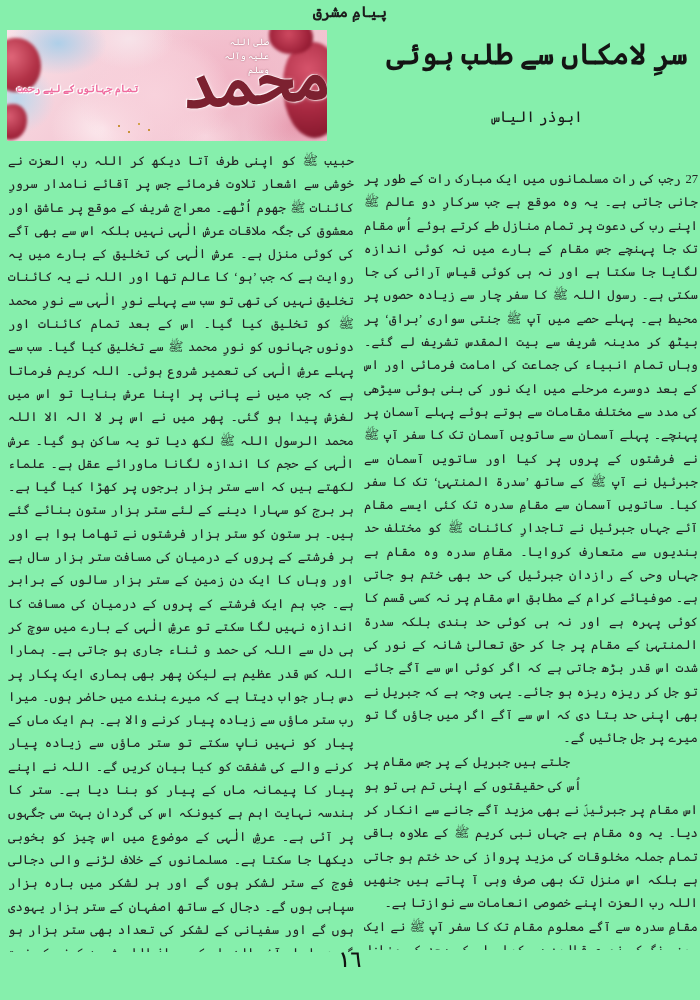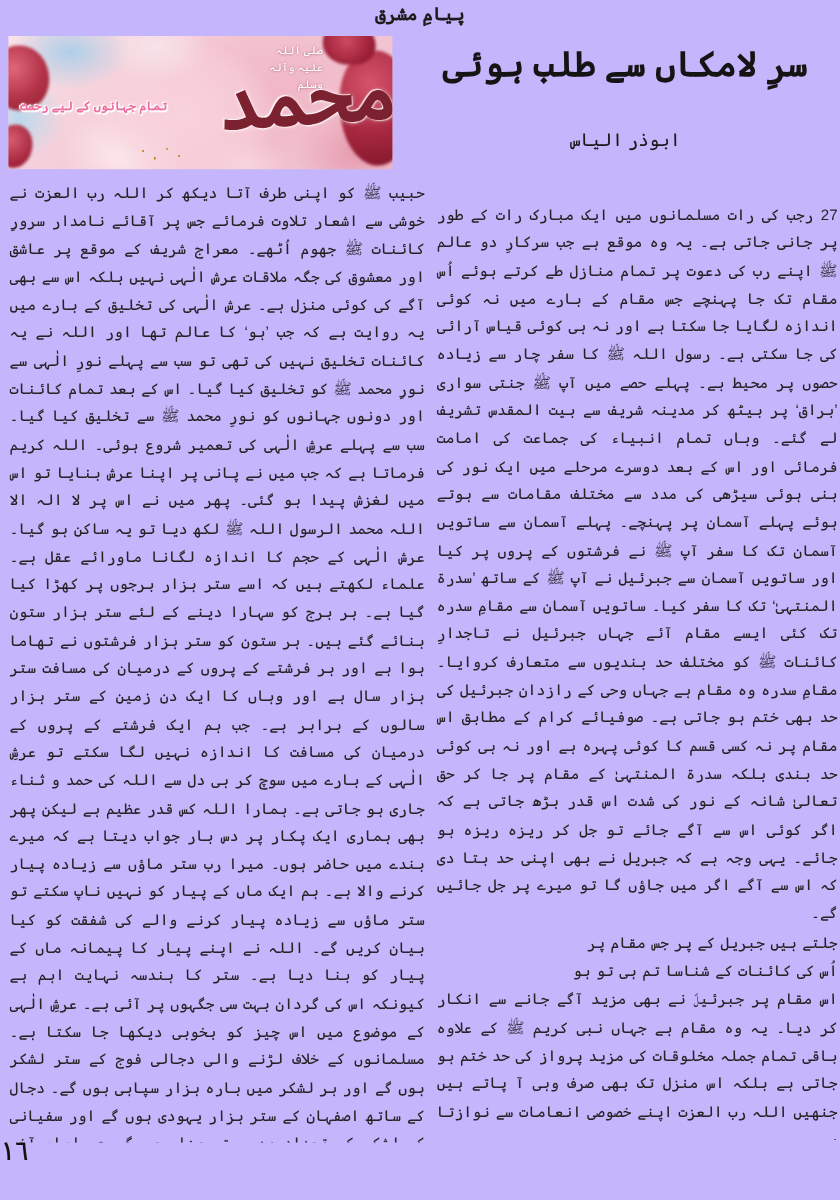--- a/index.html
+++ b/index.html
@@ -1,19 +1,19 @@
 <!DOCTYPE html>
 <html dir="rtl" lang="ur"><head>
 <meta charset="utf-8">
 <style>
   html,body { margin:0; padding:0; background:#ffffff; }
   .page {
     position:relative; width:700px; height:1000px; margin:0 auto;
-    background:#c4b5fd; overflow:hidden;
-    font-family:Liberation Sans, sans-serif; direction:rtl;
+    background:#86efac; overflow:hidden;
+    font-family:Liberation Serif, serif; direction:rtl;
   }
 
   
   .masthead {
     position:absolute; top:3px; left:0; right:0;
     text-align:center; font-size:15px; color:#1c1c1c; font-weight:bold;
   }
 
   
   .banner {
@@ -70,41 +70,41 @@
     transform:rotate(-4deg);
     text-shadow:-1px -1px 0 rgba(255,255,255,0.7), 1px 1px 1px rgba(255,255,255,0.6), 0 0 4px rgba(255,255,255,0.5);
   }
   .banner-caption {
     position:absolute; left:10px; top:53px;
     font-size:10px; font-weight:bold; color:#ef6b9e;
     text-shadow:0 0 2px #fff, 0 0 3px #fff, 1px 1px 0 #fff, -1px -1px 0 #fff;
   }
 
   
-  .title-block { position:absolute; left:360px; top:36px; width:322px; text-align:center; }
+  .title-block { position:absolute; left:376px; top:36px; width:322px; text-align:center; }
   .article-title {
     margin:0; font-size:29px; font-weight:bold; color:#141414;
     line-height:1.3; white-space:nowrap;
   }
   .article-author { margin-top:34px; font-size:15px; color:#1b1b1b; }
 
   
   .col {
     position:absolute; font-size:12.6px; line-height:23.3px; color:#242424;
     text-align:justify; overflow:hidden; word-spacing:1px;
   }
   .col p { margin:0; }
   .col-right { left:364px; top:168px; width:334px; height:782px; }
   .col-left  { left:8px;  top:150px; width:346px; height:802px; }
   .couplet { text-align:center; margin:1px 0; }
-  .couplet div { text-align:right; }
+  .couplet div { text-align:left; }
 
   .page-number {
     position:absolute; top:948px; left:0; right:0;
-    text-align:left; font-size:21px; color:#111; letter-spacing:7px;
+    text-align:center; font-size:21px; color:#111; letter-spacing:7px;
   }
 </style>
 </head>
 <body>
 
 <div class="page">
 
   <div class="masthead">پیامِ مشرق</div>
 
   <div class="banner">
@@ -120,21 +120,21 @@
 
   <div class="title-block">
     <h1 class="article-title">سرِ لامکاں سے طلب ہوئی</h1>
     <div class="article-author">ابوذر الیاس</div>
   </div>
 
   <div class="col col-right">
     <p>27 رجب کی رات مسلمانوں میں ایک مبارک رات کے طور پر جانی جاتی ہے۔ یہ وہ موقع ہے جب سرکارِ دو عالم ﷺ اپنے رب کی دعوت پر تمام منازل طے کرتے ہوئے اُس مقام تک جا پہنچے جس مقام کے بارے میں نہ کوئی اندازہ لگایا جا سکتا ہے اور نہ ہی کوئی قیاس آرائی کی جا سکتی ہے۔ رسول اللہ ﷺ کا سفر چار سے زیادہ حصوں پر محیط ہے۔ پہلے حصے میں آپ ﷺ جنتی سواری ’براق‘ پر بیٹھ کر مدینہ شریف سے بیت المقدس تشریف لے گئے۔ وہاں تمام انبیاء کی جماعت کی امامت فرمائی اور اس کے بعد دوسرے مرحلے میں ایک نور کی بنی ہوئی سیڑھی کی مدد سے مختلف مقامات سے ہوتے ہوئے پہلے آسمان پر پہنچے۔ پہلے آسمان سے ساتویں آسمان تک کا سفر آپ ﷺ نے فرشتوں کے پروں پر کیا اور ساتویں آسمان سے جبرئیل نے آپ ﷺ کے ساتھ ’سدرۃ المنتہیٰ‘ تک کا سفر کیا۔ ساتویں آسمان سے مقامِ سدرہ تک کئی ایسے مقام آئے جہاں جبرئیل نے تاجدارِ کائنات ﷺ کو مختلف حد بندیوں سے متعارف کروایا۔ مقامِ سدرہ وہ مقام ہے جہاں وحی کے رازدان جبرئیل کی حد بھی ختم ہو جاتی ہے۔ صوفیائے کرام کے مطابق اس مقام پر نہ کسی قسم کا کوئی پہرہ ہے اور نہ ہی کوئی حد بندی بلکہ سدرۃ المنتہیٰ کے مقام پر جا کر حق تعالیٰ شانہ کے نور کی شدت اس قدر بڑھ جاتی ہے کہ اگر کوئی اس سے آگے جائے تو جل کر ریزہ ریزہ ہو جائے۔ یہی وجہ ہے کہ جبریل نے بھی اپنی حد بتا دی کہ اس سے آگے اگر میں جاؤں گا تو میرے پر جل جائیں گے۔</p>
     <div class="couplet">
       <div>جلتے ہیں جبریل کے پر جس مقام پر</div>
-      <div>اُس کی کائنات کے شناسا تم ہی تو ہو</div>
+      <div>اُس کی حقیقتوں کے اپنی تم ہی تو ہو</div>
     </div>
     <p>اس مقام پر جبرئیلؑ نے بھی مزید آگے جانے سے انکار کر دیا۔ یہ وہ مقام ہے جہاں نبی کریم ﷺ کے علاوہ باقی تمام جملہ مخلوقات کی مزید پرواز کی حد ختم ہو جاتی ہے بلکہ اس منزل تک بھی صرف وہی آ پاتے ہیں جنھیں اللہ رب العزت اپنے خصوصی انعامات سے نوازتا ہے۔</p>
     <p>مقامِ سدرہ سے آگے معلوم مقام تک کا سفر آپ ﷺ نے ایک سبز رنگ کے نوری قالین پر کیا۔ اس کے بعد کی منازل اور احوال کے بارے میں اتنا ہی لکھا اور پڑھا گیا ہے کہ اپنے</p>
   </div>
 
   <div class="col col-left">
     <p>حبیب ﷺ کو اپنی طرف آتا دیکھ کر اللہ رب العزت نے خوشی سے اشعار تلاوت فرمائے جس پر آقائے نامدار سرورِ کائنات ﷺ جھوم اُٹھے۔ معراج شریف کے موقع پر عاشق اور معشوق کی جگہ ملاقات عرش الٰہی نہیں بلکہ اس سے بھی آگے کی کوئی منزل ہے۔ عرش الٰہی کی تخلیق کے بارے میں یہ روایت ہے کہ جب ’ہو‘ کا عالم تھا اور اللہ نے یہ کائنات تخلیق نہیں کی تھی تو سب سے پہلے نورِ الٰہی سے نورِ محمد ﷺ کو تخلیق کیا گیا۔ اس کے بعد تمام کائنات اور دونوں جہانوں کو نورِ محمد ﷺ سے تخلیق کیا گیا۔ سب سے پہلے عرشِ الٰہی کی تعمیر شروع ہوئی۔ اللہ کریم فرماتا ہے کہ جب میں نے پانی پر اپنا عرش بنایا تو اس میں لغزش پیدا ہو گئی۔ پھر میں نے اس پر لا الہ الا اللہ محمد الرسول اللہ ﷺ لکھ دیا تو یہ ساکن ہو گیا۔ عرش الٰہی کے حجم کا اندازہ لگانا ماورائے عقل ہے۔ علماء لکھتے ہیں کہ اسے ستر ہزار برجوں پر کھڑا کیا گیا ہے۔ ہر برج کو سہارا دینے کے لئے ستر ہزار ستون بنائے گئے ہیں۔ ہر ستون کو ستر ہزار فرشتوں نے تھاما ہوا ہے اور ہر فرشتے کے پروں کے درمیان کی مسافت ستر ہزار سال ہے اور وہاں کا ایک دن زمین کے ستر ہزار سالوں کے برابر ہے۔ جب ہم ایک فرشتے کے پروں کے درمیان کی مسافت کا اندازہ نہیں لگا سکتے تو عرشِ الٰہی کے بارے میں سوچ کر ہی دل سے اللہ کی حمد و ثناء جاری ہو جاتی ہے۔ ہمارا اللہ کس قدر عظیم ہے لیکن پھر بھی ہماری ایک پکار پر دس بار جواب دیتا ہے کہ میرے بندے میں حاضر ہوں۔ میرا رب ستر ماؤں سے زیادہ پیار کرنے والا ہے۔ ہم ایک ماں کے پیار کو نہیں ناپ سکتے تو ستر ماؤں سے زیادہ پیار کرنے والے کی شفقت کو کیا بیان کریں گے۔ اللہ نے اپنے پیار کا پیمانہ ماں کے پیار کو بنا دیا ہے۔ ستر کا ہندسہ نہایت اہم ہے کیونکہ اس کی گردان بہت سی جگہوں پر آئی ہے۔ عرشِ الٰہی کے موضوع میں اس چیز کو بخوبی دیکھا جا سکتا ہے۔ مسلمانوں کے خلاف لڑنے والی دجالی فوج کے ستر لشکر ہوں گے اور ہر لشکر میں بارہ ہزار سپاہی ہوں گے۔ دجال کے ساتھ اصفہان کے ستر ہزار یہودی ہوں گے اور سفیانی کے لشکر کی تعداد بھی ستر ہزار ہو گی جو امام آخر الزماں کو معاذ اللہ شہید کرنے کی نیت سے نکلے گا۔ معراج شریف کے موقع پر اللہ کریم نے اپنے حبیب ﷺ کو بے شمار تحفے تحائف سے نوازا جن میں ستر ہزار اسرار، ستر ہزار رموز اور ستر ہزار برکات شامل ہیں۔ روضہ رسول ﷺ پر ستر ہزار فرشتے صبح سے لے کر شام تک درود و سلام پڑھتے ہیں۔ اس کے بعد ستر ہزار فرشتوں کا دوسرا گروہ ان کی جگہ لے لیتا ہے جو شام سے صبح تک درود شریف کا نذرانہ پیش کرتے ہیں۔ معراج شریف کے موقع پر جب حضور سرورِ کونین کی اپنے معبود سے ملاقات شروع ہوئی تو درمیان میں پانچ</p>
   </div>
 
   <div class="page-number">۱۶</div>

